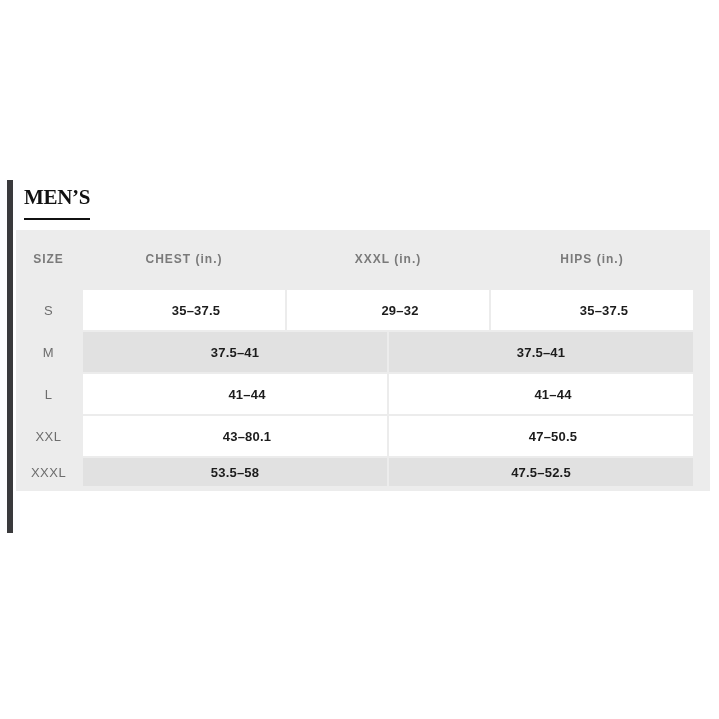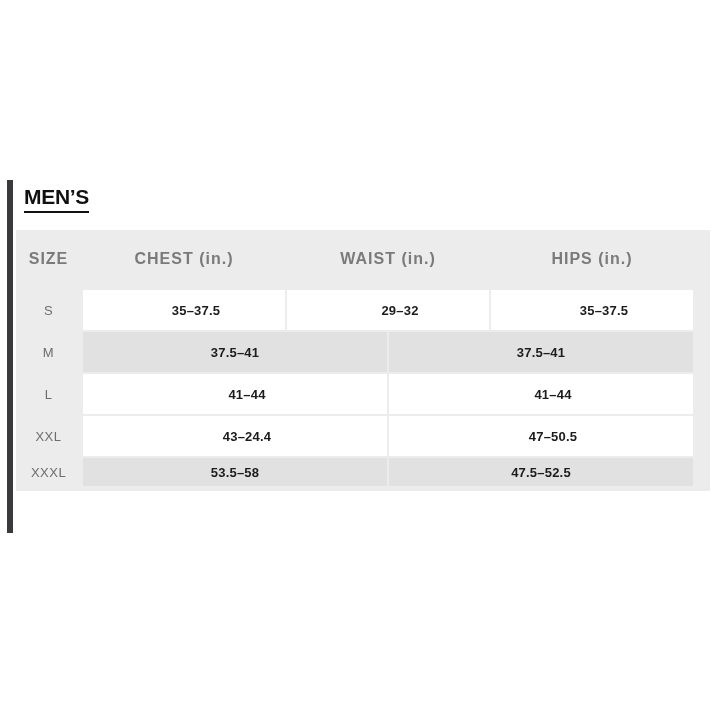--- a/index.html
+++ b/index.html
@@ -7,25 +7,25 @@
     --header-text:#7a7a7a; --size-text:#6d6d6d; --value-text:#1c1c1c; --title-text:#111111;
   }
   html,body{margin:0;padding:0;}
   body{
     width:719px;height:719px;background:#fff;position:relative;overflow:hidden;
     font-family:"Liberation Sans",sans-serif;
   }
   .accent-bar{position:absolute;left:7px;top:180px;width:6px;height:353px;background:var(--accent-bar);}
   .title{position:absolute;left:24px;top:185px;margin:0;font-size:21px;font-weight:800;
     letter-spacing:-0.3px;color:var(--title-text);}
-  .title .underlined{display:inline-block;border-bottom:2px solid var(--title-text);padding-bottom:2px;}
+  .title .underlined{display:inline-block;border-bottom:2px solid var(--title-text);padding-bottom:8px;font-family:Liberation Serif, serif;}
   .size-table{position:absolute;left:16px;top:230px;width:677px;background:var(--table-bg);
     padding-right:17px;padding-bottom:5px;}
   .header-row{display:flex;height:58px;align-items:center;}
-  .hcell{color:var(--header-text);font-size:16px;font-weight:700;letter-spacing:1px;text-align:center;}
+  .hcell{color:var(--header-text);font-size:12px;font-weight:700;letter-spacing:1px;text-align:center;}
   .hcell.data{flex:1;margin-left:2px;}
   .row{display:flex;height:40px;margin-top:2px;}
   .row.short{height:28px;}
   .cell-size{flex:0 0 65px;width:65px;display:flex;align-items:center;justify-content:center;}
   .size-label{color:var(--size-text);font-size:13px;font-weight:400;letter-spacing:0.5px;}
   .cell{flex:1;margin-left:2px;display:flex;align-items:center;justify-content:center;
     font-size:13px;font-weight:700;color:var(--value-text);letter-spacing:0.2px;}
   .row.white .cell{background:var(--row-white);padding-left:24px;}
   .row.gray .cell{background:var(--row-gray);}
 </style>
@@ -34,21 +34,21 @@
 
 <div class="accent-bar"></div>
 
 <h2 class="title"><span class="underlined">MEN’S</span></h2>
 
 <div class="size-table">
 
   <div class="header-row">
     <div class="cell-size hcell">SIZE</div>
     <div class="hcell data">CHEST (in.)</div>
-    <div class="hcell data">WAIST (in.)</div>
+    <div class="hcell data">XXXL (in.)</div>
     <div class="hcell data">HIPS (in.)</div>
   </div>
 
   <div class="row white">
     <div class="cell-size">
         <span class="size-label">S</span>
       </div>
     <div class="cell">35–37.5</div>
     <div class="cell">29–32</div>
     <div class="cell">35–37.5</div>
@@ -68,21 +68,21 @@
       </div>
     <div class="cell">41–44</div>
     <div class="cell">41–44</div>
   </div>
 
 
   <div class="row white">
     <div class="cell-size">
         <span class="size-label">XXL</span>
       </div>
-    <div class="cell">43–24.4</div>
+    <div class="cell">43–80.1</div>
     <div class="cell">47–50.5</div>
   </div>
 
   <div class="row gray short">
     <div class="cell-size">
         <span class="size-label">XXXL</span>
       </div>
     <div class="cell">53.5–58</div>
     <div class="cell">47.5–52.5</div>
   </div>

